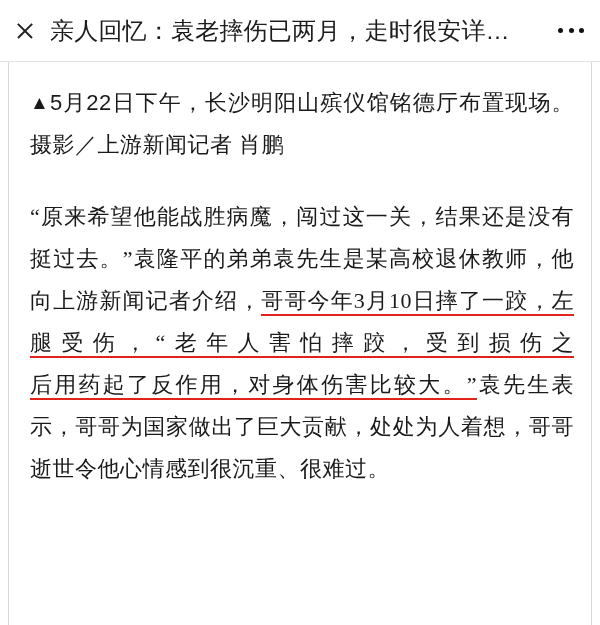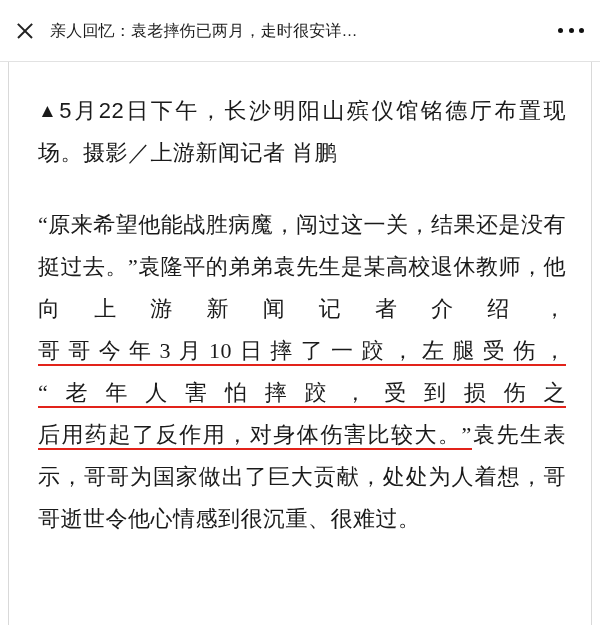--- a/index.html
+++ b/index.html
@@ -49,21 +49,21 @@
     top: 10px;
     width: 20px;
     height: 1.8px;
     background: #222;
   }
   .close-icon::before { transform: rotate(45deg); }
   .close-icon::after  { transform: rotate(-45deg); }
 
   .topbar-title {
     flex: 1 1 auto;
-    font-size: 16px;
+    font-size: 24px;
     line-height: 26px;
     color: #1c1c1c;
     white-space: nowrap;
     overflow: hidden;
     text-overflow: ellipsis;
     letter-spacing: 0.2px;
   }
 
   .more-icon {
     flex: 0 0 auto;
@@ -95,21 +95,21 @@
     position: absolute;
     top: 0;
     bottom: 0;
     width: 1px;
     background: #d9d9d9;
   }
   .edge-left { left: 8px; }
   .edge-right { right: 8px; }
 
   p {
-    margin: 8px;
+    margin: 0;
     font-size: 22px;
     line-height: 42px;
     letter-spacing: 0.5px;
     text-align: justify;
     color: #1a1a1a;
   }
 
   .caption {
     margin-bottom: 30px;
   }

